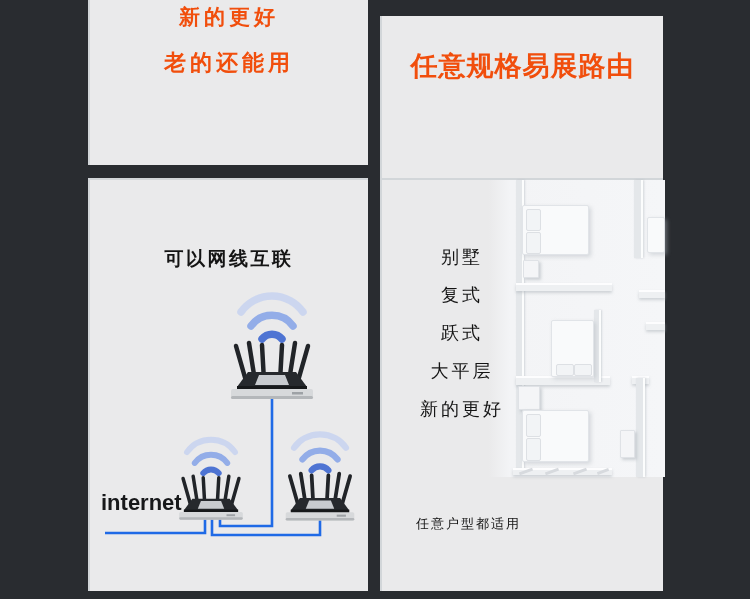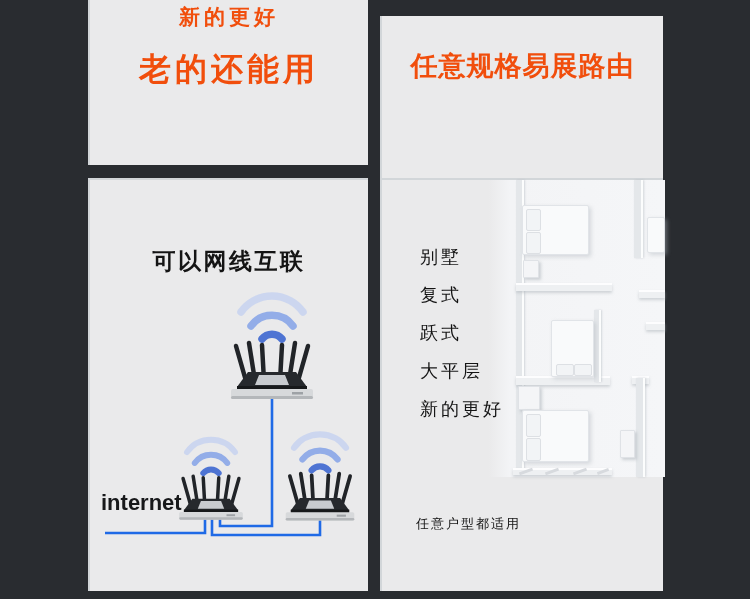--- a/index.html
+++ b/index.html
@@ -8,30 +8,30 @@
   .panel{position:absolute;background:#eaeaeb;box-sizing:border-box;}
   .panel.edge-left{border-left:2px solid #d2d6d9;}
   .panel.edge-top{border-top:2px solid #d2d6d9;}
   #panel-tl{left:88px;top:0;width:280px;height:165px;}
   #panel-tr{left:380px;top:16px;width:283px;height:165px;}
   #panel-bl{left:88px;top:178px;width:280px;height:413px;}
   #panel-br{left:380px;top:178px;width:283px;height:413px;}
   .orange-line{position:absolute;left:0;width:100%;text-align:center;color:#f14e0c;
     font-weight:700;white-space:nowrap;}
   #panel-tl .l1{top:3px;font-size:21px;letter-spacing:4px;}
-  #panel-tl .l2{top:48px;font-size:32px;letter-spacing:4px;}
+  #panel-tl .l2{top:48px;font-size:22px;letter-spacing:4px;}
   #panel-tr .l1{top:32px;font-size:27px;letter-spacing:1px;}
   #panel-tr .l2{top:77px;font-size:27px;letter-spacing:3px;}
   .bl-title{position:absolute;top:66px;left:0;width:100%;text-align:center;color:#141414;
-    font-size:23px;font-weight:600;letter-spacing:2.5px;}
+    font-size:19px;font-weight:600;letter-spacing:2.5px;}
   .router{position:absolute;}
   #cables{position:absolute;left:0;top:0;}
   .internet-label{position:absolute;left:11px;top:310px;font-size:22px;font-weight:700;color:#17181a;}
   
-  .house-list{position:absolute;left:38px;top:68px;}
+  .house-list{position:absolute;left:38px;top:68px;text-align:center;}
   .house-item{height:18px;margin-bottom:20px;font-size:18px;font-weight:500;color:#141414;
     letter-spacing:3px;line-height:18px;}
   .br-footer{position:absolute;left:34px;top:335px;font-size:13px;font-weight:500;
     color:#141414;letter-spacing:2px;}
   
   #floorplan{position:absolute;left:107px;top:0;width:176px;height:297px;
     background:linear-gradient(90deg,#eaeaeb 0%,#f3f4f6 12%,#f5f6f8 100%);}
   .fp{position:absolute;box-sizing:border-box;}
   .wall-v{background:#e4e7ea;border-right:2px solid #fcfdfd;box-shadow:1px 0 2px rgba(170,177,184,.45);}
   .wall-h{background:#eef0f2;border-top:2px solid #fdfdfe;box-shadow:0 2px 3px rgba(170,177,184,.5);}

